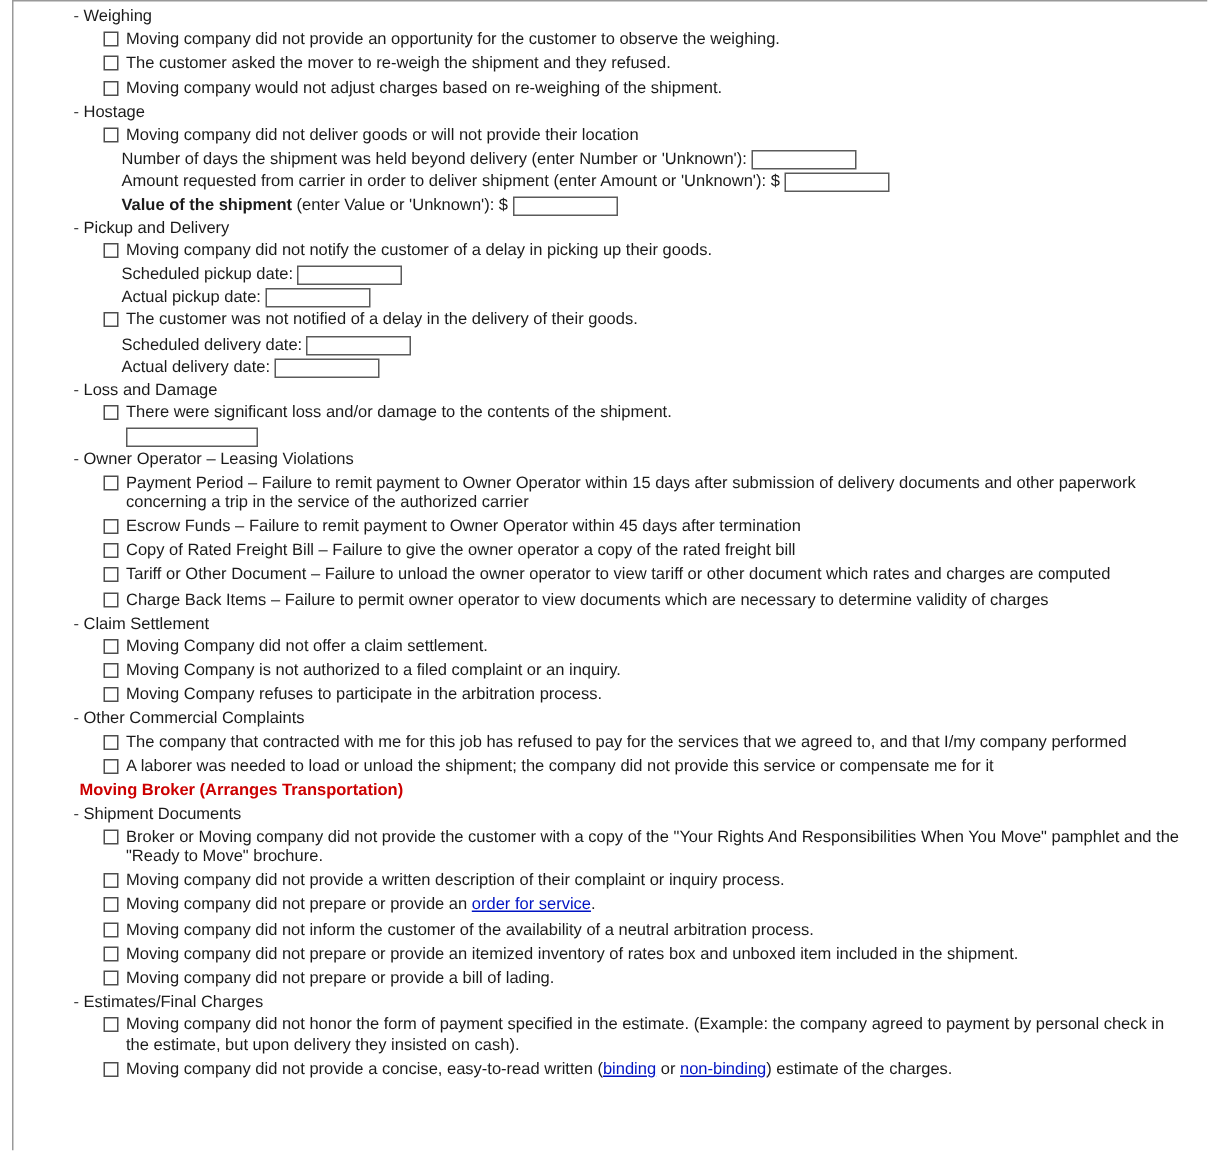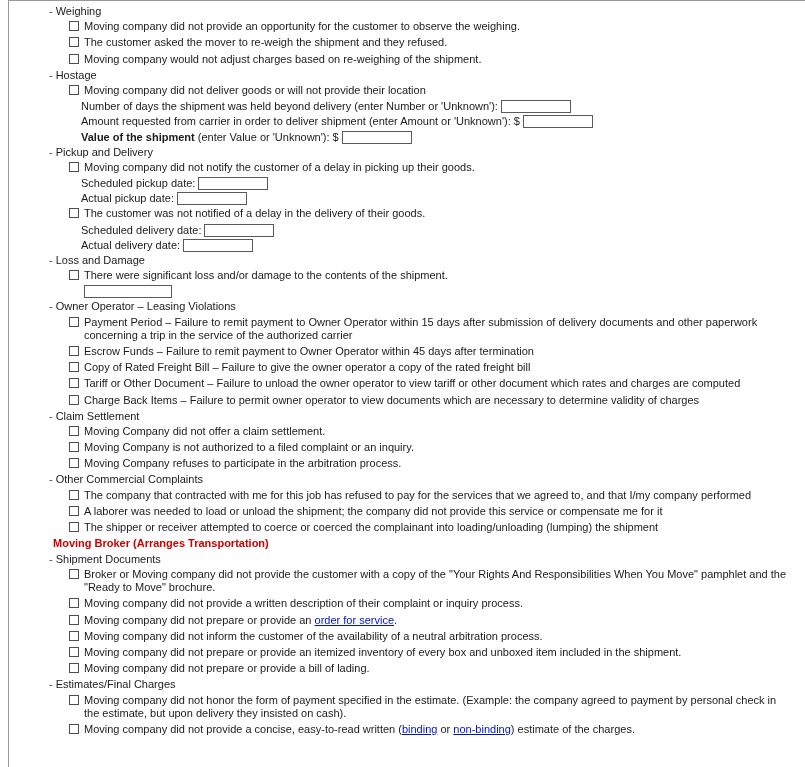--- a/index.html
+++ b/index.html
@@ -176,24 +176,20 @@
       <div class="section">
         <div class="sec-hdr"><span class="toggle">-</span><span class="sec-label">Other Commercial Complaints</span></div>
         <div class="row cb-row">
           <input class="cb" type="checkbox" style="">
           <label class="cb-label"><span class="plain">The company that contracted with me for this job has refused to pay for the services that we agreed to, and that I/my company performed</span></label>
         </div>
         <div class="row cb-row">
           <input class="cb" type="checkbox" style="">
           <label class="cb-label"><span class="plain">A laborer was needed to load or unload the shipment; the company did not provide this service or compensate me for it</span></label>
         </div>
-        <div class="row cb-row">
-          <input class="cb" type="checkbox" style="">
-          <label class="cb-label"><span class="plain">The shipper or receiver attempted to coerce or coerced the complainant into loading/unloading (lumping) the shipment</span></label>
-        </div>
       </div>
       <div class="broker-heading">Moving Broker (Arranges Transportation)</div>
       <div class="section">
         <div class="sec-hdr"><span class="toggle">-</span><span class="sec-label">Shipment Documents</span></div>
         <div class="row cb-row">
           <input class="cb" type="checkbox" style="">
           <label class="cb-label"><span class="plain">Broker or Moving company did not provide the customer with a copy of the "Your Rights And Responsibilities When You Move" pamphlet and the "Ready to Move" brochure.</span></label>
         </div>
         <div class="row cb-row">
           <input class="cb" type="checkbox" style="">
@@ -202,21 +198,21 @@
         <div class="row cb-row">
           <input class="cb" type="checkbox" style="">
           <label class="cb-label"><span class="plain">Moving company did not prepare or provide an </span><a class="lnk" href="#">order for service</a><span class="plain">.</span></label>
         </div>
         <div class="row cb-row">
           <input class="cb" type="checkbox" style="">
           <label class="cb-label"><span class="plain">Moving company did not inform the customer of the availability of a neutral arbitration process.</span></label>
         </div>
         <div class="row cb-row">
           <input class="cb" type="checkbox" style="">
-          <label class="cb-label"><span class="plain">Moving company did not prepare or provide an itemized inventory of every box and unboxed item included in the shipment.</span></label>
+          <label class="cb-label"><span class="plain">Moving company did not prepare or provide an itemized inventory of rates box and unboxed item included in the shipment.</span></label>
         </div>
         <div class="row cb-row">
           <input class="cb" type="checkbox" style="">
           <label class="cb-label"><span class="plain">Moving company did not prepare or provide a bill of lading.</span></label>
         </div>
       </div>
       <div class="section">
         <div class="sec-hdr"><span class="toggle">-</span><span class="sec-label">Estimates/Final Charges</span></div>
         <div class="row cb-row">
           <input class="cb" type="checkbox" style="">

